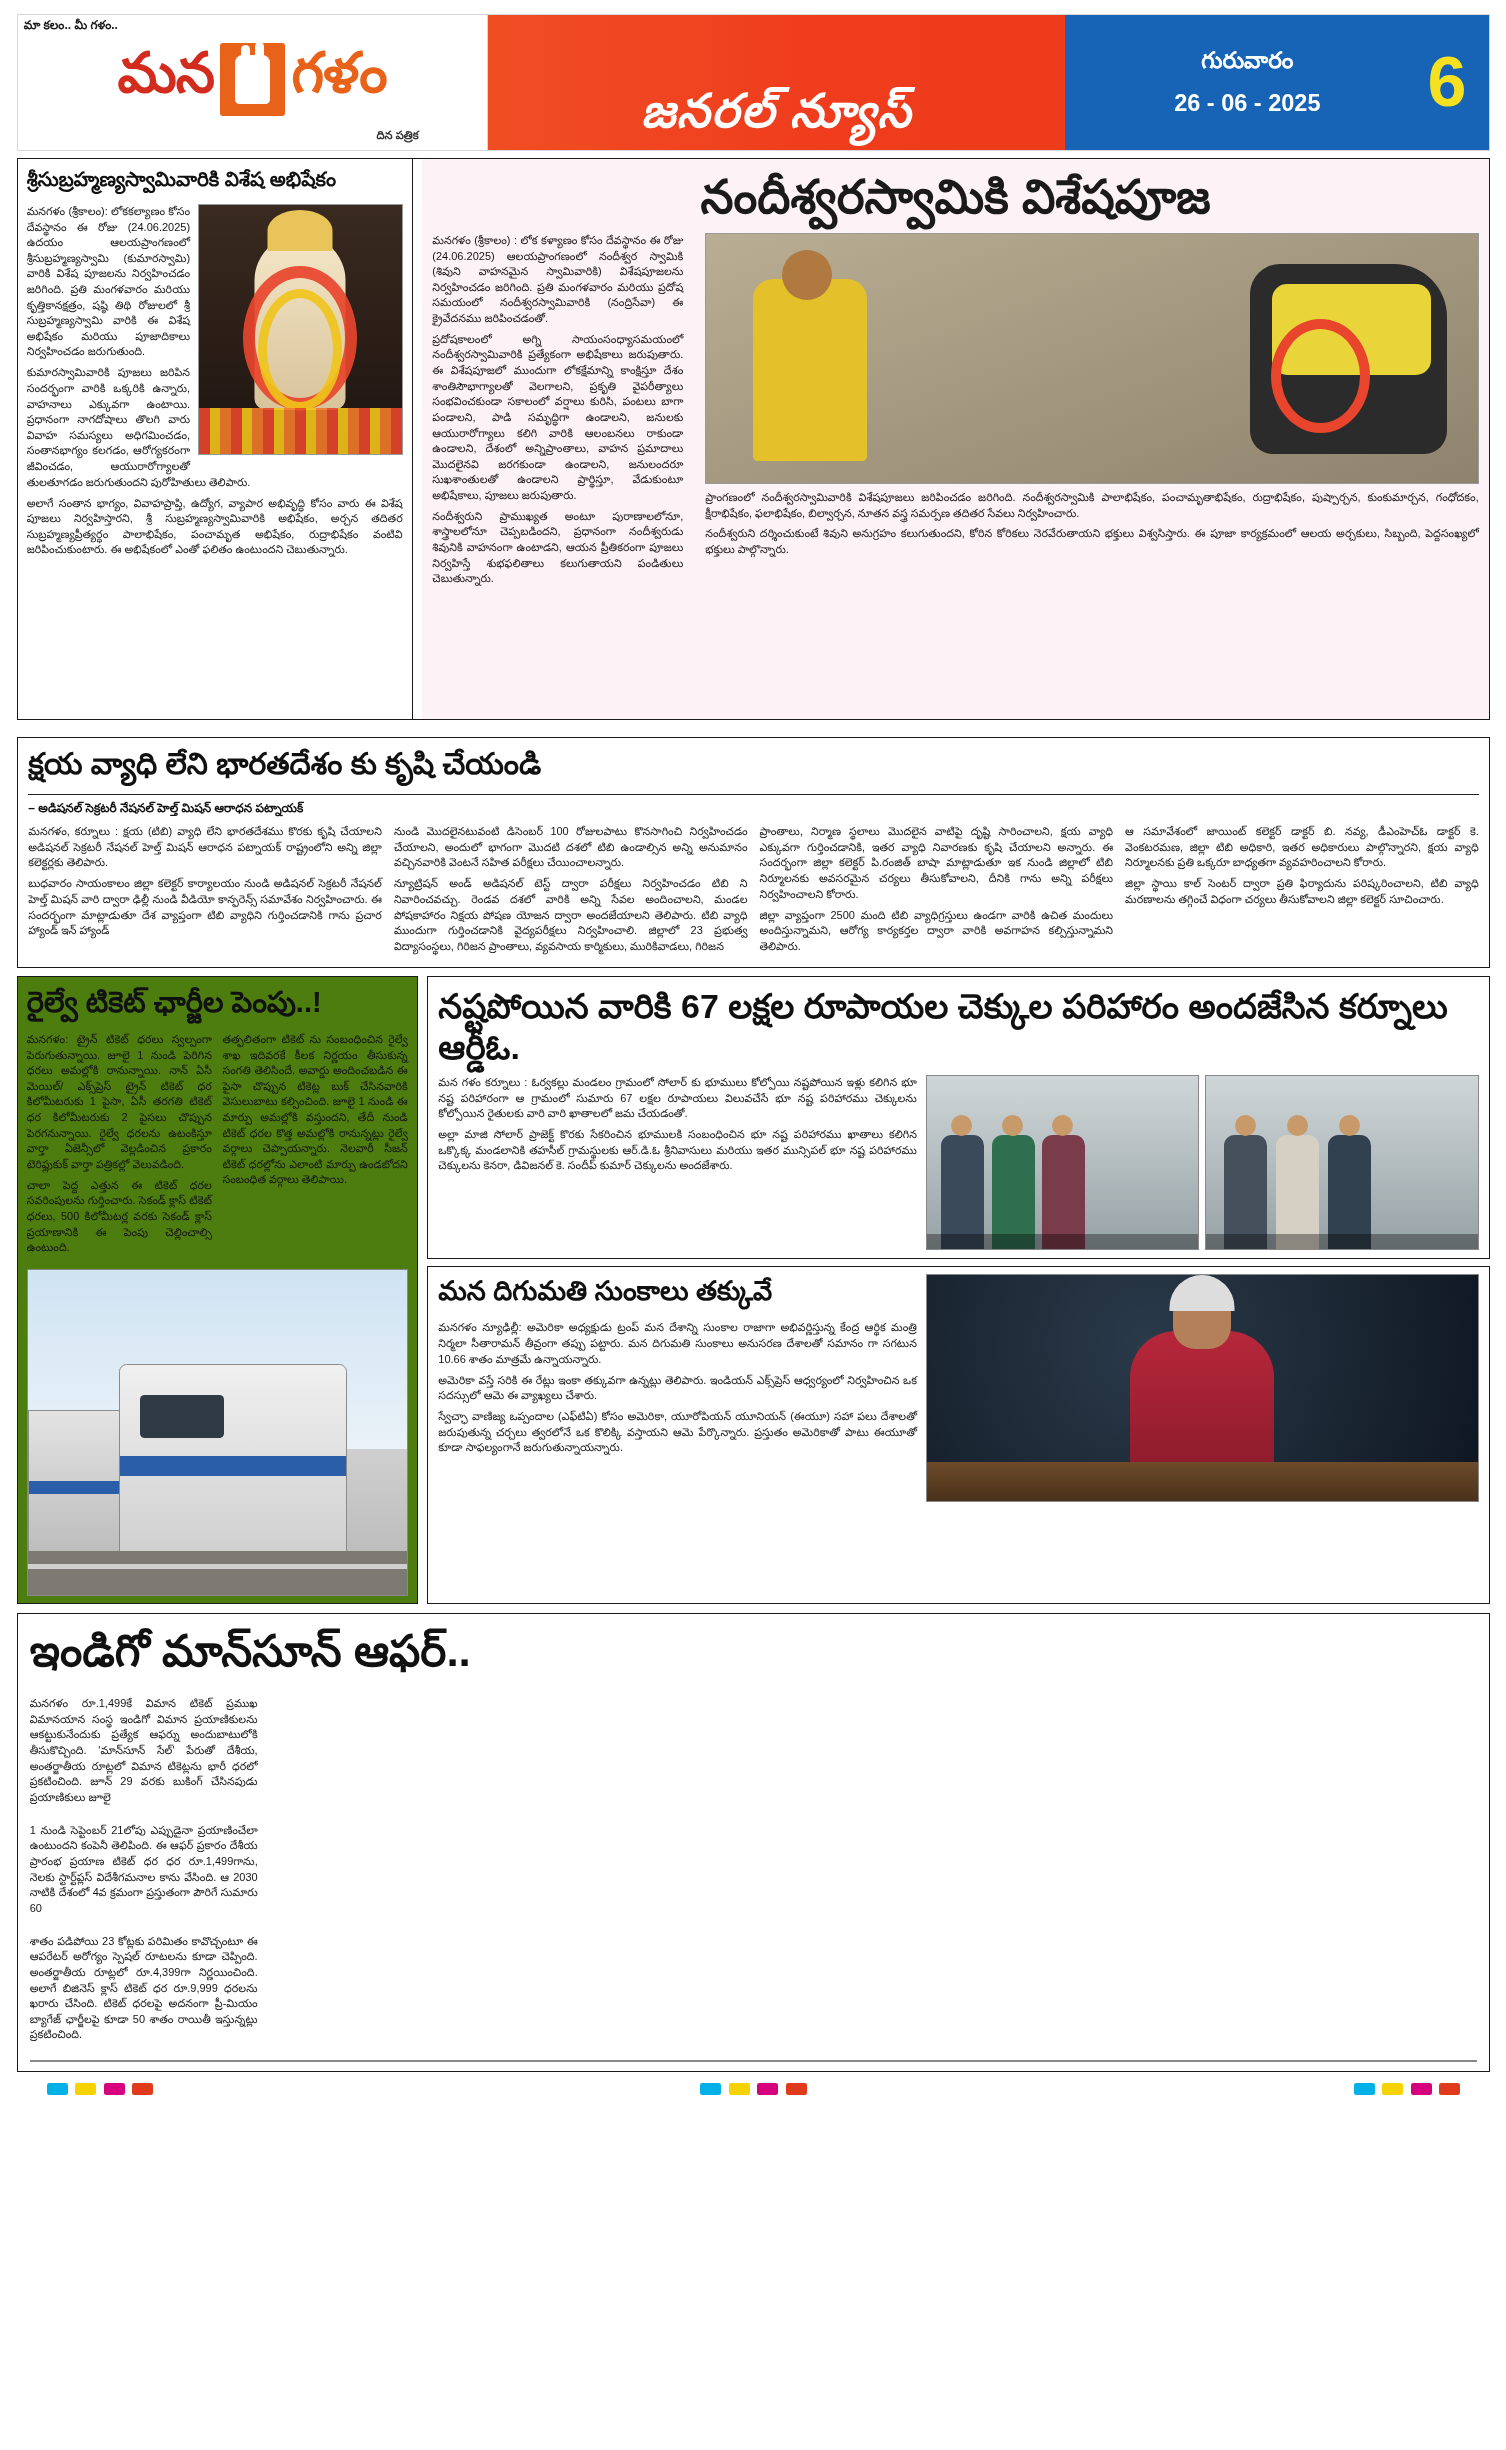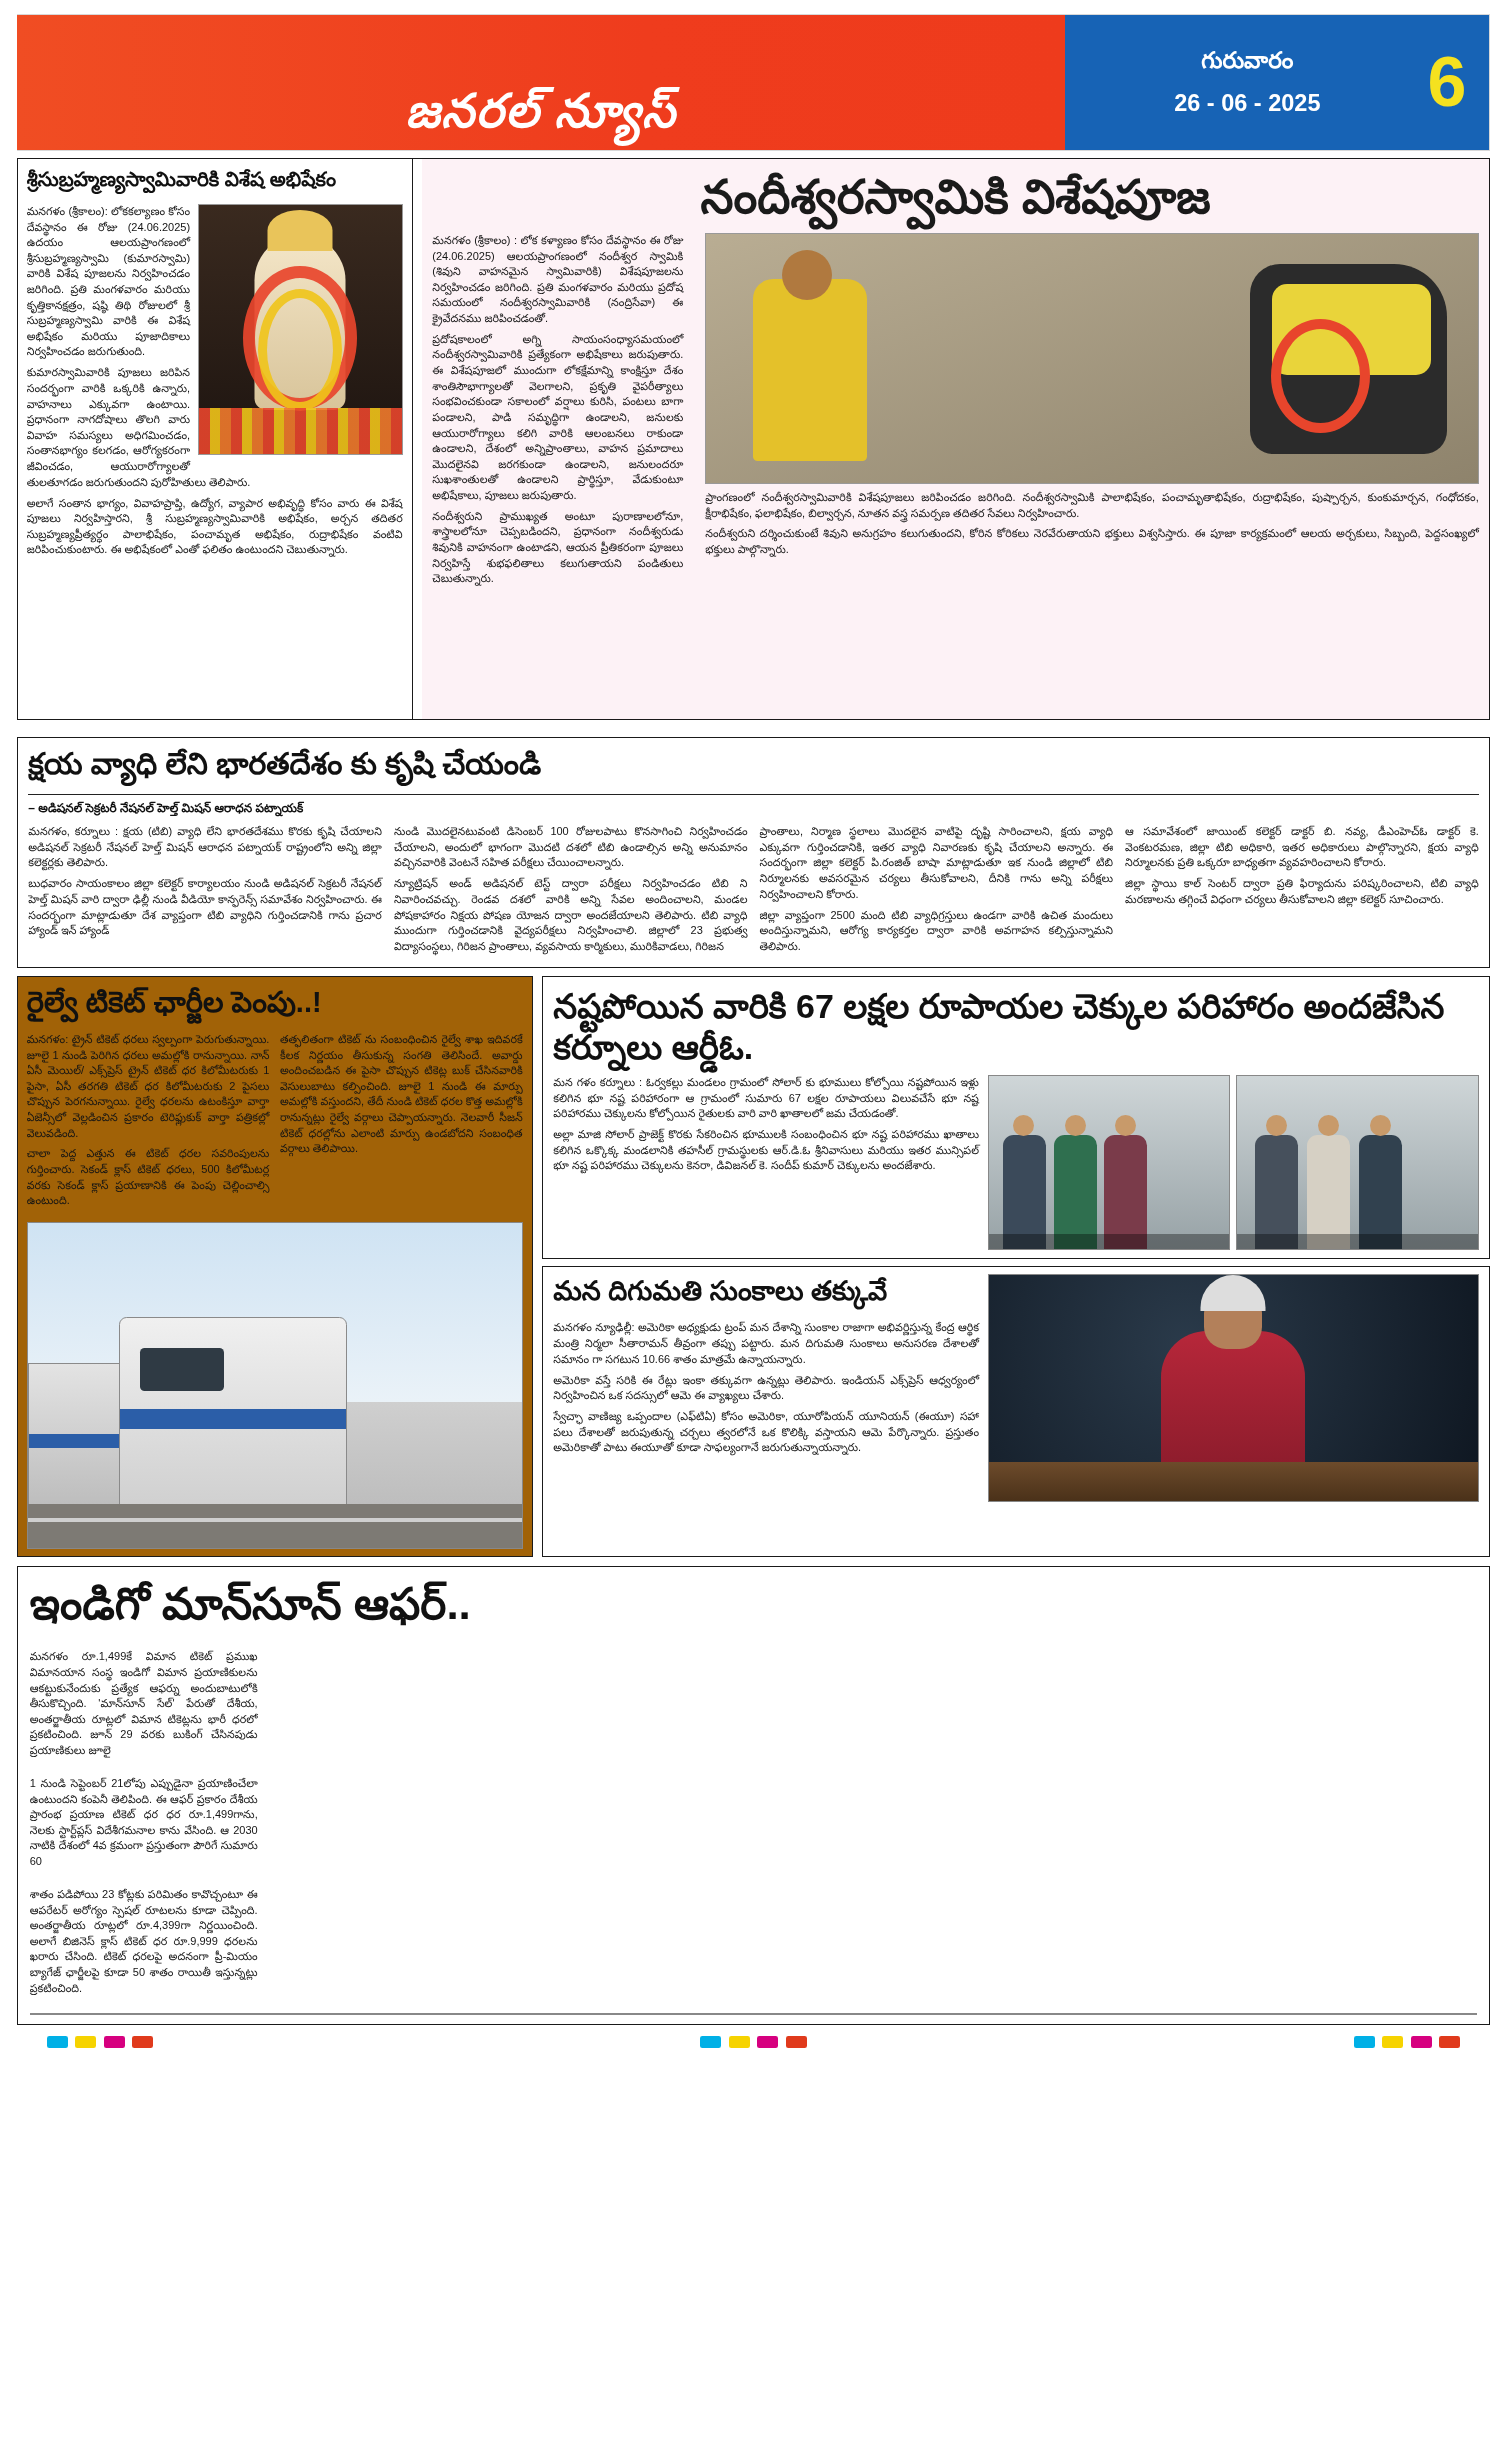--- a/index.html
+++ b/index.html
@@ -100,21 +100,21 @@
 
   
   .block2 { border:1.5px solid #1a1a1a; margin-top:17px; padding:7.6px 10.6px; }
   .block2 h2 { font-size:30px; font-weight:bold; margin:1.5px 0 6px; }
   .subhead { font-size:12px; font-weight:bold; margin:0 0 6px; }
   .cols4 { display:flex; gap:12px; }
   .cols4 > div { flex:1; }
 
   
   .row3 { display:flex; gap:9px; margin-top:7.6px; align-items:stretch; }
-  .b3-left { width:516px; border:1.5px solid #1a1a1a; background:#a16207; padding:7.6px 9px; }
+  .b3-left { width:401px; border:1.5px solid #1a1a1a; background:#4d7c0f; padding:7.6px 9px; }
   .b3-left h2 { font-size:29px; font-weight:bold; margin:1.5px 0 6px; }
   .b3-cols { display:flex; gap:10.6px; }
   .b3-cols > div { flex:1; }
   .train-photo { margin-top:7.6px; width:100%; height:327px; border:0.8px solid #888; position:relative; overflow:hidden; background:linear-gradient(#bcd8ee,#9ec4e4); }
   .sky { position:absolute; inset:0; background:linear-gradient(#cfe3f3 0%,#eaf2f8 55%,#cfcfcf 55%,#b6b6b6 100%); }
   .loco { position:absolute; left:91px; bottom:41px; width:228px; height:190px; background:linear-gradient(#f0f0f0,#d0d0d0); border-radius:7.6px 7.6px 0 0; border:1.5px solid #8a8a8a; }
   .loco .stripe { position:absolute; left:0; right:0; top:91px; height:20px; background:#2b5ea8; }
   .loco .win { position:absolute; left:20px; top:30px; width:84px; height:43px; background:#2f3a44; border-radius:4.6px; }
   .coach { position:absolute; left:0; bottom:41px; width:99px; height:144px; background:linear-gradient(#e3e3e3,#bdbdbd); border:1.5px solid #8a8a8a; }
   .coach .band { position:absolute; left:0; right:0; top:70px; height:13.7px; background:#2b5ea8; }
@@ -159,20 +159,31 @@
   .footer { display:flex; justify-content:space-between; align-items:center; margin-top:10.6px; padding:0 30px; }
   .dots { display:flex; gap:7.6px; }
   .dot { width:21px; height:12px; border-radius:2.3px; }
 </style>
 </head>
 <body>
 
 <div class="page">
 
   <div class="masthead">
+    <div class="logo-box">
+      <div class="logo-tag">మా కలం.. మీ గళం..</div>
+      <div class="logo-main">
+        <div class="logo-word">మన</div>
+        <div class="fist-box">
+            <div class="fist"></div>
+          </div>
+        <div class="logo-word b">గళం</div>
+      </div>
+      <div class="logo-sub">దిన పత్రిక</div>
+    </div>
     <div class="title-box">
       <div class="t">జనరల్  న్యూస్</div>
     </div>
     <div class="date-box">
       <div class="date-left">
         <div class="day">గురువారం</div>
         <div class="dt">26 - 06 - 2025</div>
       </div>
       <div class="page-num">6</div>
     </div>

